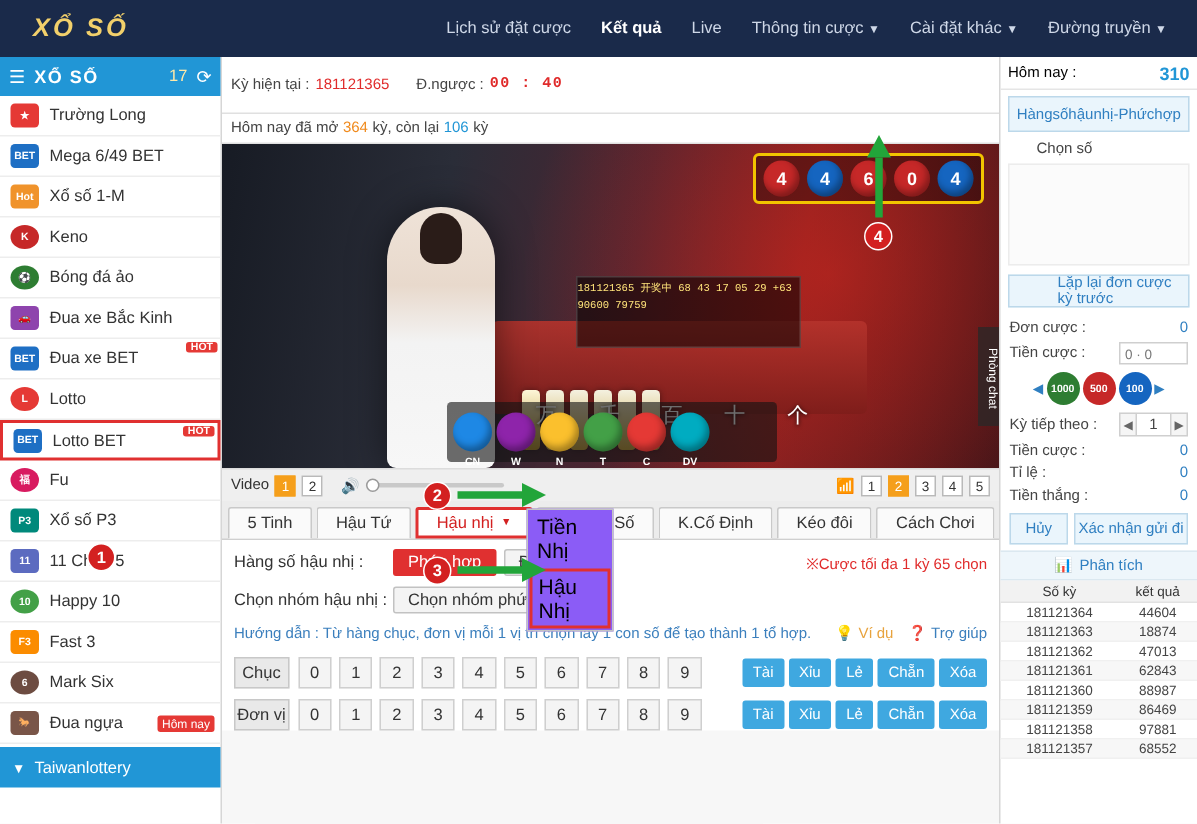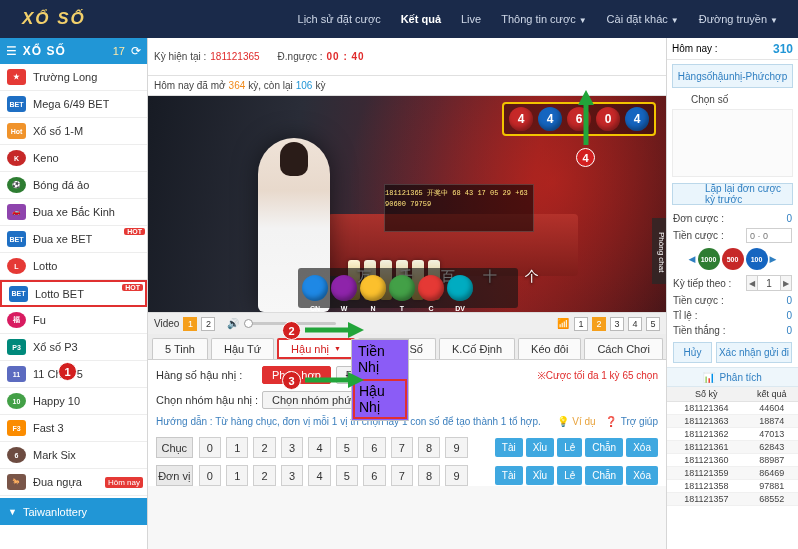--- a/index.html
+++ b/index.html
@@ -72,21 +72,21 @@
     position:absolute; left:148px; top:38px; width:518px; height:511px;
     background:#f7f7f7;
   }
   .c-info {
     height:38px; background:#fff; border-bottom:1px solid #e0e0e0;
     display:flex; align-items:center; font-size:10px; color:#444; padding:0 6px;
   }
   .c-info .k { color:#444; }
   .c-info .red { color:#e02b2b; }
   .c-info .sep { width:18px; }
-  .c-info .cd { color:#e02b2b; font-weight:bold; letter-spacing:1px;}
+  .c-info .cd { color:#e02b2b; font-weight:bold; letter-spacing:1px;font-family:Liberation Mono, monospace;}
   .c-info2 {
     height:20px; background:#fff; border-bottom:1px solid #e0e0e0;
     display:flex; align-items:center; font-size:10px; color:#444; padding:0 6px;
   }
   .c-info2 .org { color:#f08a1c; }
   .c-info2 .blue { color:#2196d6; }
 
   .video {
     position:relative; height:216px; background:#1b1b1b; overflow:hidden;
   }

